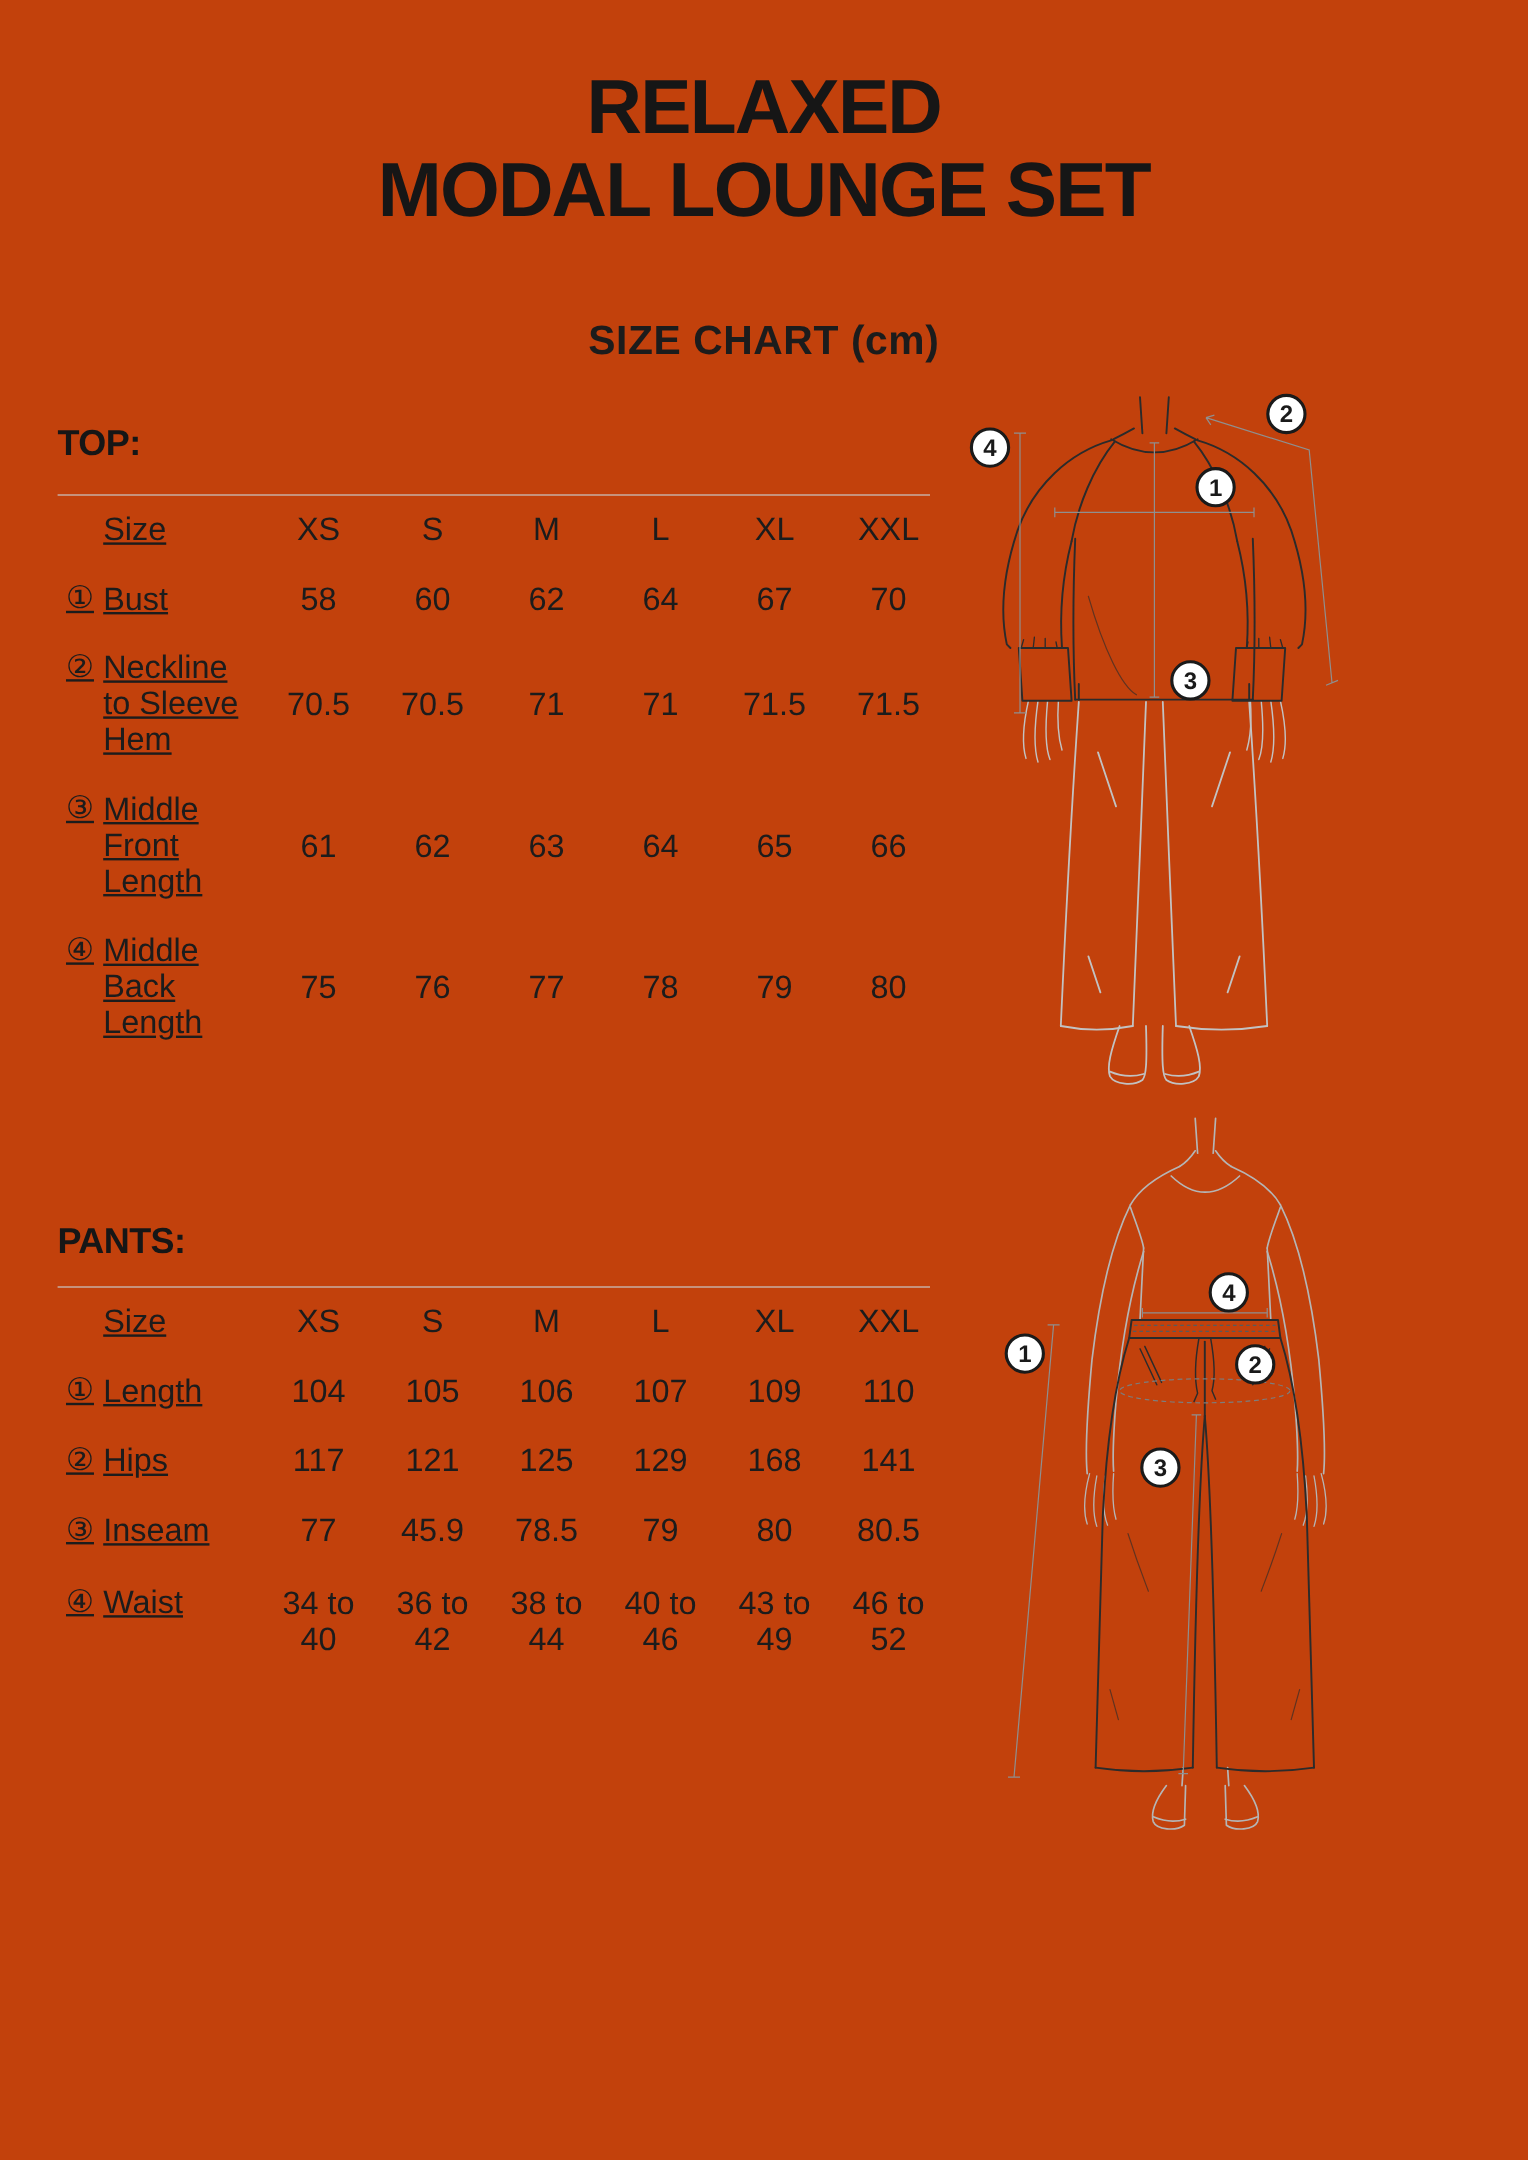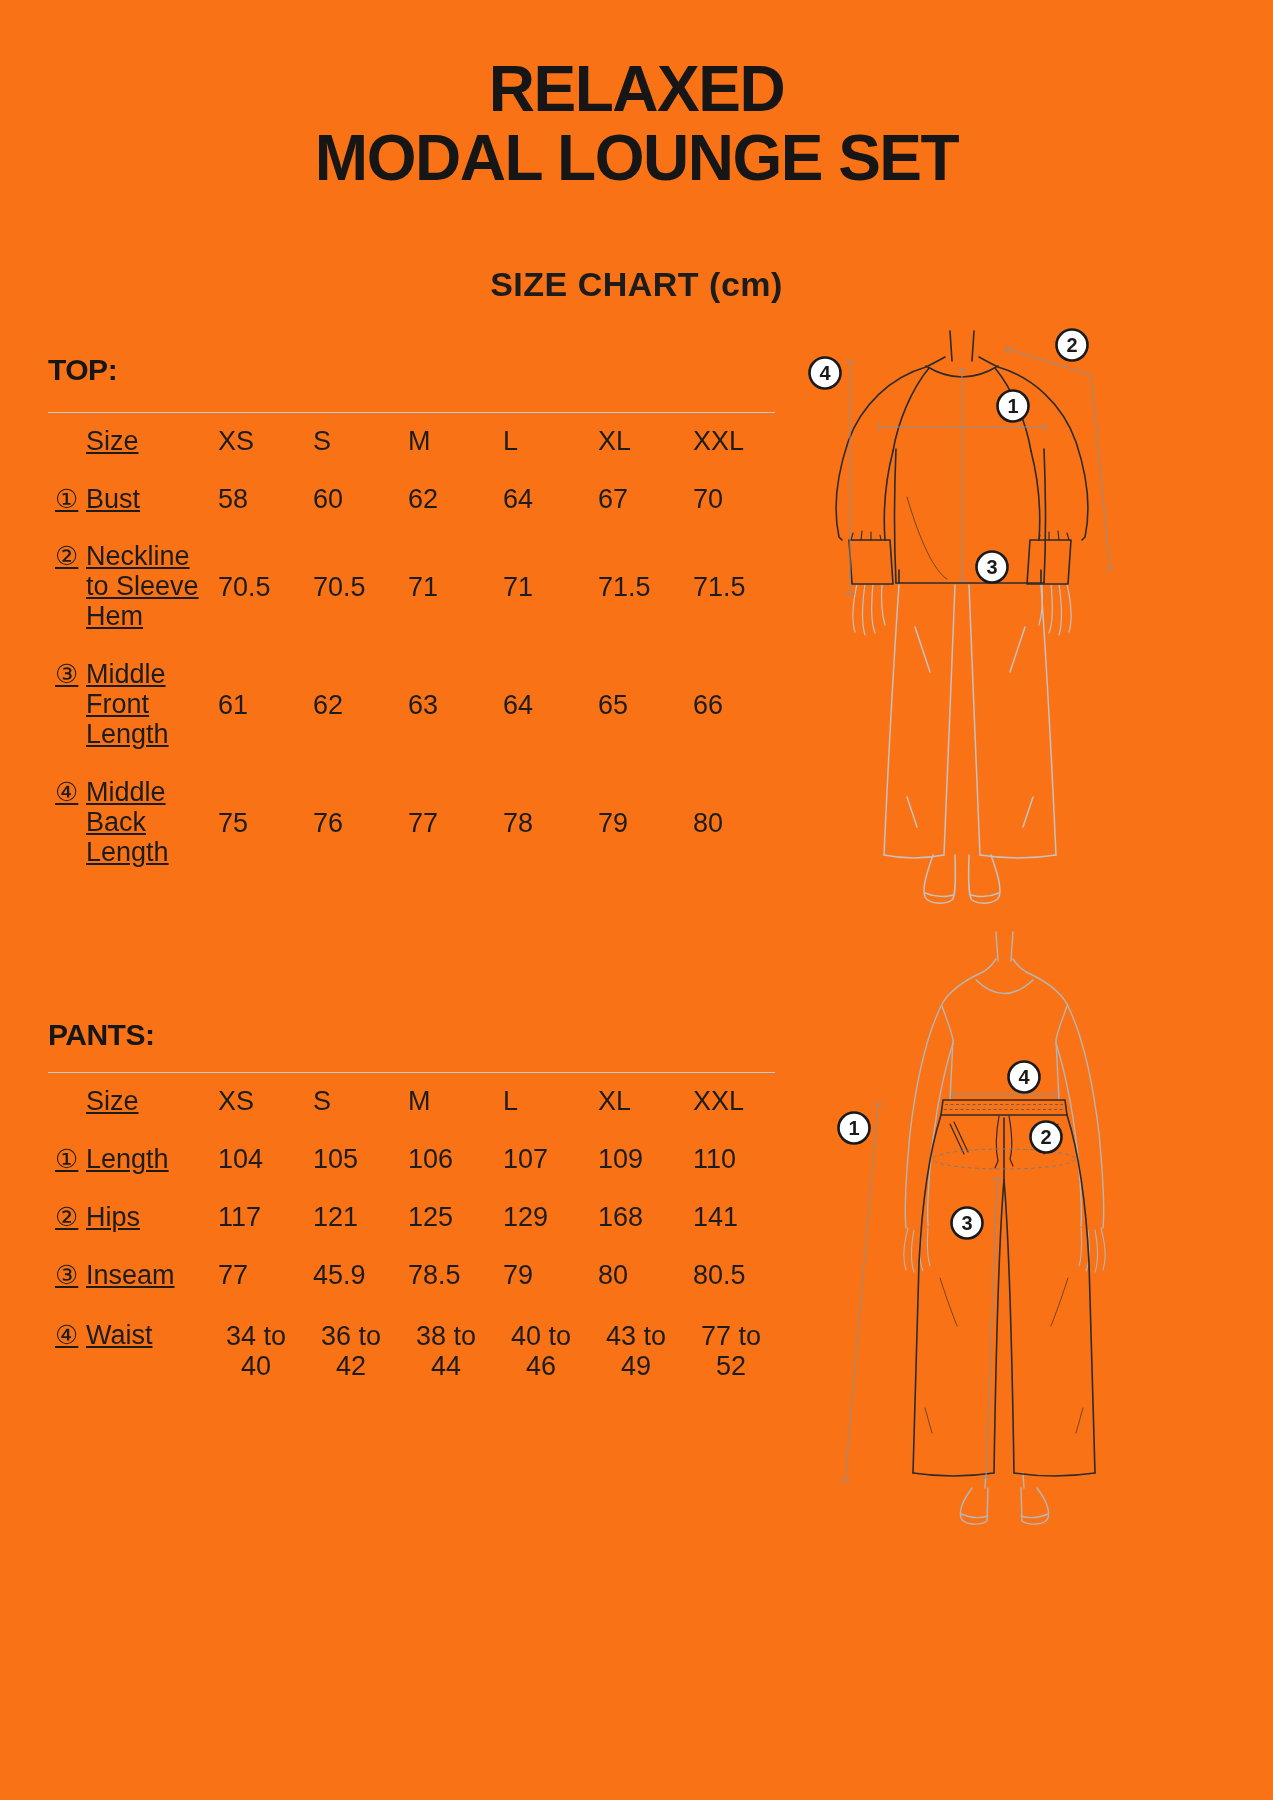--- a/index.html
+++ b/index.html
@@ -1,17 +1,17 @@
 <!DOCTYPE html>
 <html><head>
 <meta charset="utf-8">
 <style>
   html,body{margin:0;padding:0;background:#ffffff;}
   #page{
-    position:relative;width:1273px;height:1800px;background:#f97316;overflow:hidden;
+    position:relative;width:1273px;height:1800px;background:#c2410c;overflow:hidden;
     font-family:"Liberation Sans","DejaVu Sans",sans-serif;color:#1c1c1c;
   }
   
   .main-title{
     position:absolute;left:0;top:55px;width:1273px;text-align:center;
     font-size:64px;line-height:69px;font-weight:700;letter-spacing:-1.5px;color:#161616;
   }
   .subtitle{
     position:absolute;left:0;top:265px;width:1273px;text-align:center;
     font-size:34px;font-weight:700;letter-spacing:.5px;color:#1c1c1c;
@@ -26,21 +26,21 @@
   .size-table{position:absolute;left:48px;width:745px;}
   .trow{
     display:grid;grid-template-columns:170px repeat(6,95px);align-items:center;
   }
   .h36{height:36px;margin-bottom:22px;}
   .h36b{height:36px;margin-bottom:24px;}
   .h92{height:92px;margin-bottom:26px;}
   .h92last{height:92px;}
   .h72{height:72px;}
   .cell{font-size:27px;line-height:30px;color:#1c1c1c;}
-  .val{display:flex;align-items:center;text-align:center;height:100%;}
+  .val{display:flex;align-items:center;justify-content:center;text-align:center;height:100%;}
   .val span{display:inline-block;max-width:76px;}
   .label-cell{display:flex;align-items:flex-start;height:100%;padding-left:7px;box-sizing:border-box;text-decoration:underline;}
   .row-center .label-cell{align-items:center;}
   .vtop{padding-top:5px;}
   .marker{
     width:31px;flex:0 0 31px;font-family:"DejaVu Sans",sans-serif;font-size:26px;line-height:30px;
   }
   .lbl{width:122px;}
   
   .fig{position:absolute;}
@@ -314,21 +314,21 @@
       <div class="cell val">
           <span>38 to 44</span>
         </div>
       <div class="cell val">
           <span>40 to 46</span>
         </div>
       <div class="cell val">
           <span>43 to 49</span>
         </div>
       <div class="cell val">
-          <span>77 to 52</span>
+          <span>46 to 52</span>
         </div>
     </div>
   </div>
 
   <svg class="fig" style="left:795px;top:327px" width="330" height="585" viewBox="0 0 330 585">
 
     <g>
       <path class="light" d="M104,258 C99,330 93,440 89,528"></path>
       <path class="light" d="M160,258 C157,340 152,450 149,528"></path>
       <path class="light" d="M89,528 Q119,534 149,528"></path>

